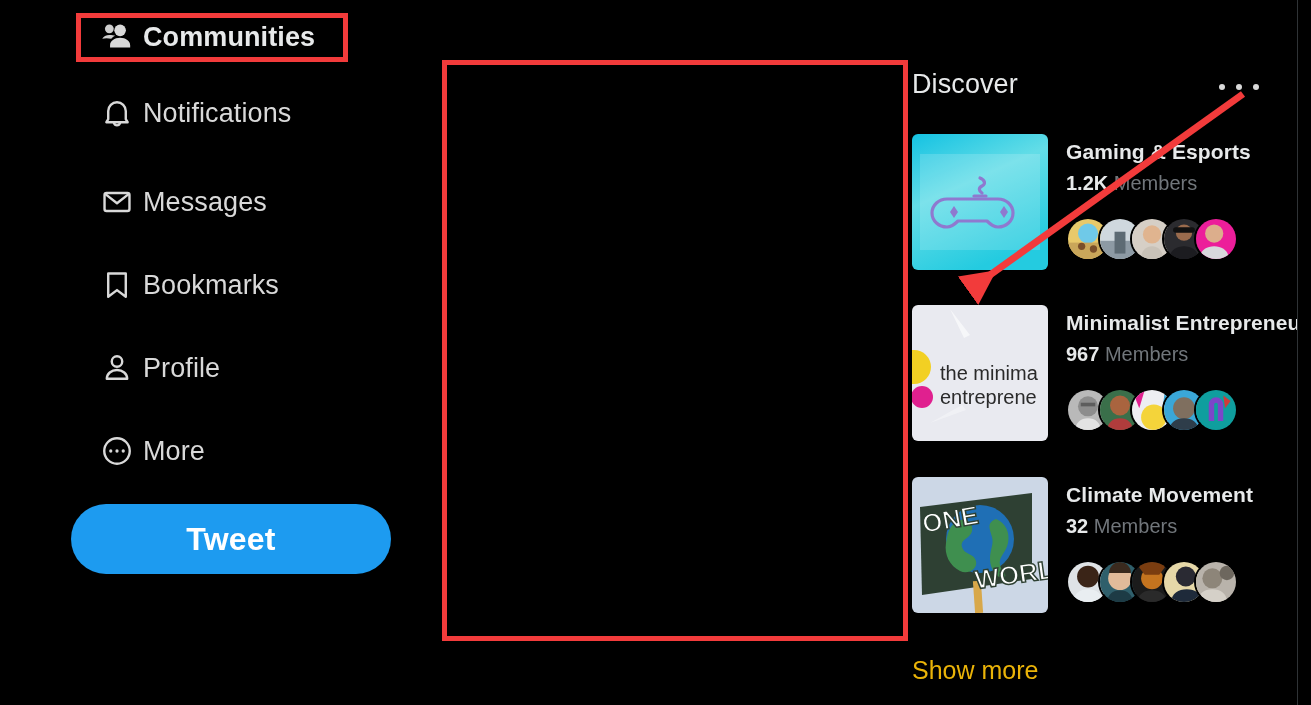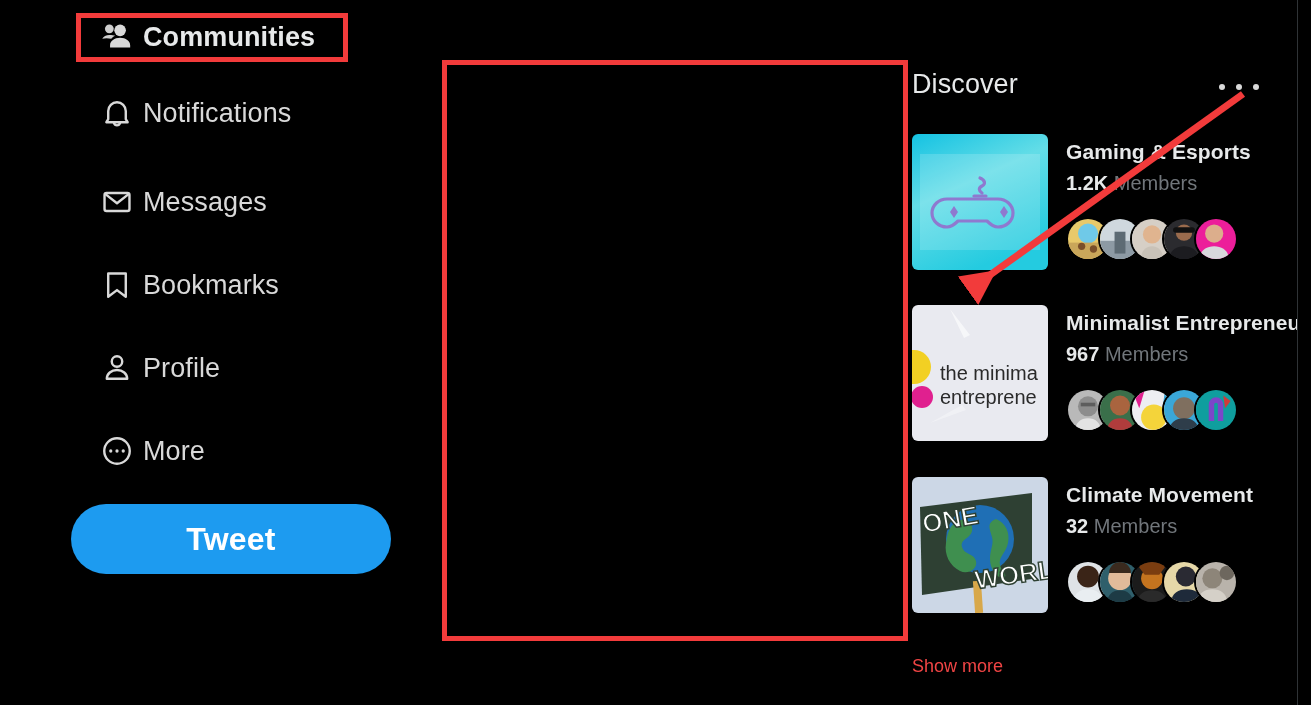--- a/index.html
+++ b/index.html
@@ -170,22 +170,22 @@
     overflow: hidden;
     flex: 0 0 44px;
     position: relative;
   }
   .avatar:first-child { margin-left: 0; }
   .avatar svg { display:block; width:100%; height:100%; }
 
   #show-more {
     position: absolute;
     left: 24px; top: 620px;
-    font-size: 18px;
-    color: #ef4444;
+    font-size: 25px;
+    color: #eab308;
     text-decoration: none;
     cursor: pointer;
     text-align: center;
   }
 
   
   #more-menu {
     position: absolute;
     right: 38px; top: 74px;
     width: 40px; height: 26px;

